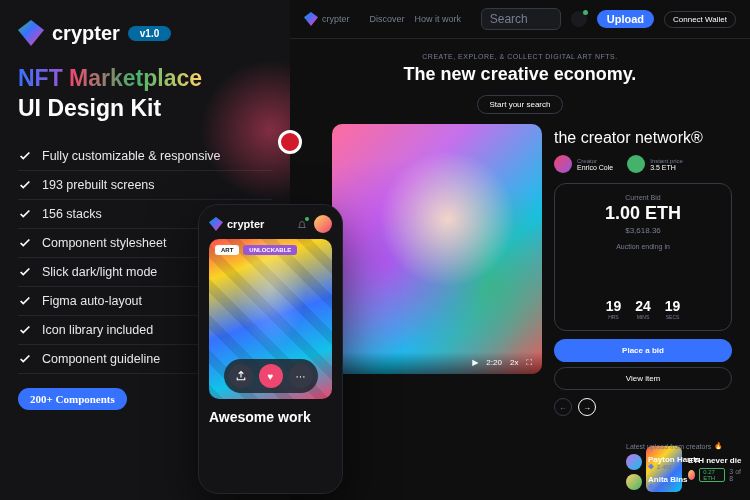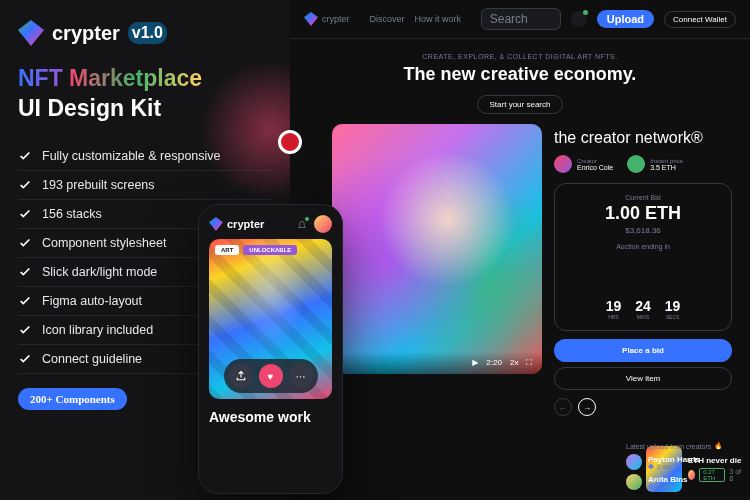--- a/index.html
+++ b/index.html
@@ -25,22 +25,22 @@
   pointer-events: none;
 }
 .logo-row { display: flex; align-items: center; gap: 8px; margin-bottom: 18px; }
 .diamond-icon {
   width: 26px; height: 26px; position: relative;
   background: linear-gradient(135deg, #45b26b 0%, #3772ff 40%, #9757d7 70%, #ef466f 100%);
   clip-path: polygon(50% 0%, 100% 38%, 50% 100%, 0% 38%);
 }
 .brand { font-size: 20px; font-weight: 700; }
 .version-badge {
-  background: #0c4a6e; color: #fff; font-size: 16px;
-  padding: 2px 4px; border-radius: 10px; font-weight: 600;
+  background: #0369a1; color: #fff; font-size: 10px;
+  padding: 2px 12px; border-radius: 10px; font-weight: 600;
 }
 .headline { font-size: 23px; font-weight: 700; line-height: 1.3; margin-bottom: 18px; }
 .hl-nft {
   background: linear-gradient(90deg, #3772ff, #9757d7);
   -webkit-background-clip: text; background-clip: text; color: transparent;
 }
 .hl-market {
   background: linear-gradient(90deg, #ef466f, #45b26b, #ffd166);
   -webkit-background-clip: text; background-clip: text; color: transparent;
 }
@@ -273,21 +273,21 @@
     <li>
         <span class="check"><svg viewBox="0 0 16 16">
             <path d="M3 8l3 3 7-7" stroke="#fcfcfd" stroke-width="2" fill="none"></path>
           </svg></span>
         <span>Icon library included</span>
       </li>
     <li>
         <span class="check"><svg viewBox="0 0 16 16">
             <path d="M3 8l3 3 7-7" stroke="#fcfcfd" stroke-width="2" fill="none"></path>
           </svg></span>
-        <span>Connect guideline</span>
+        <span>Component guideline</span>
       </li>
   </ul>
   <div class="badge-200">200+ Components</div>
   <div class="red-dot"></div>
 </div>
 
 <div class="right-panel">
   <div class="topbar">
     <div class="mini-logo">
       <div class="mini-diamond"></div>

